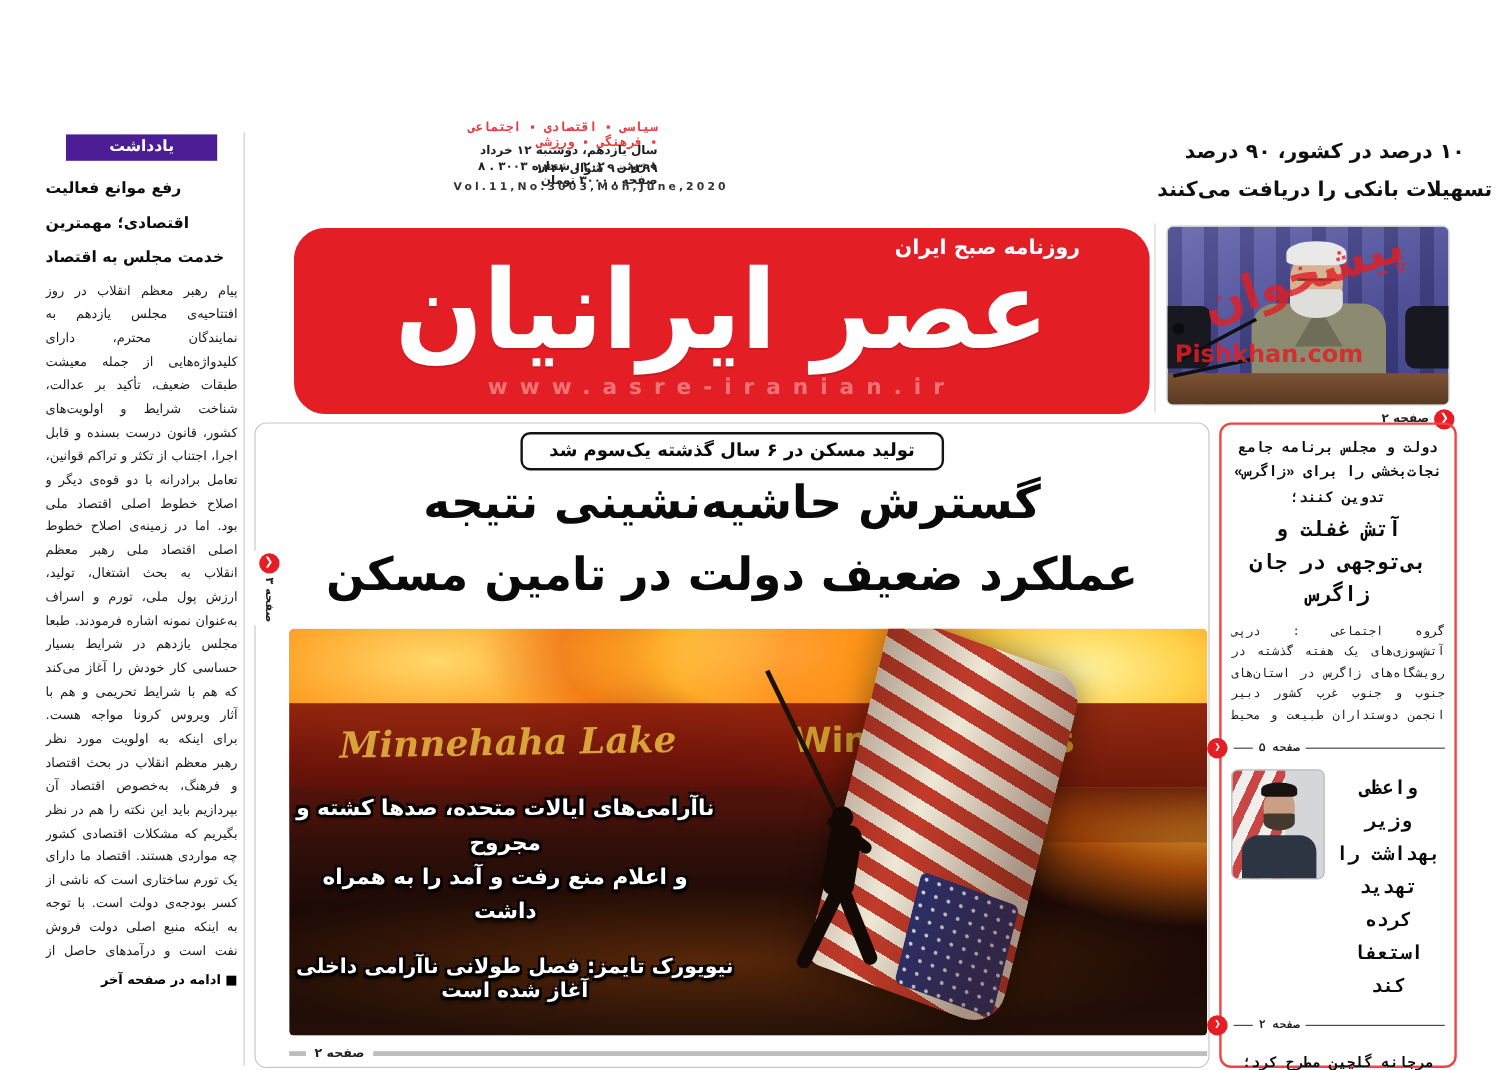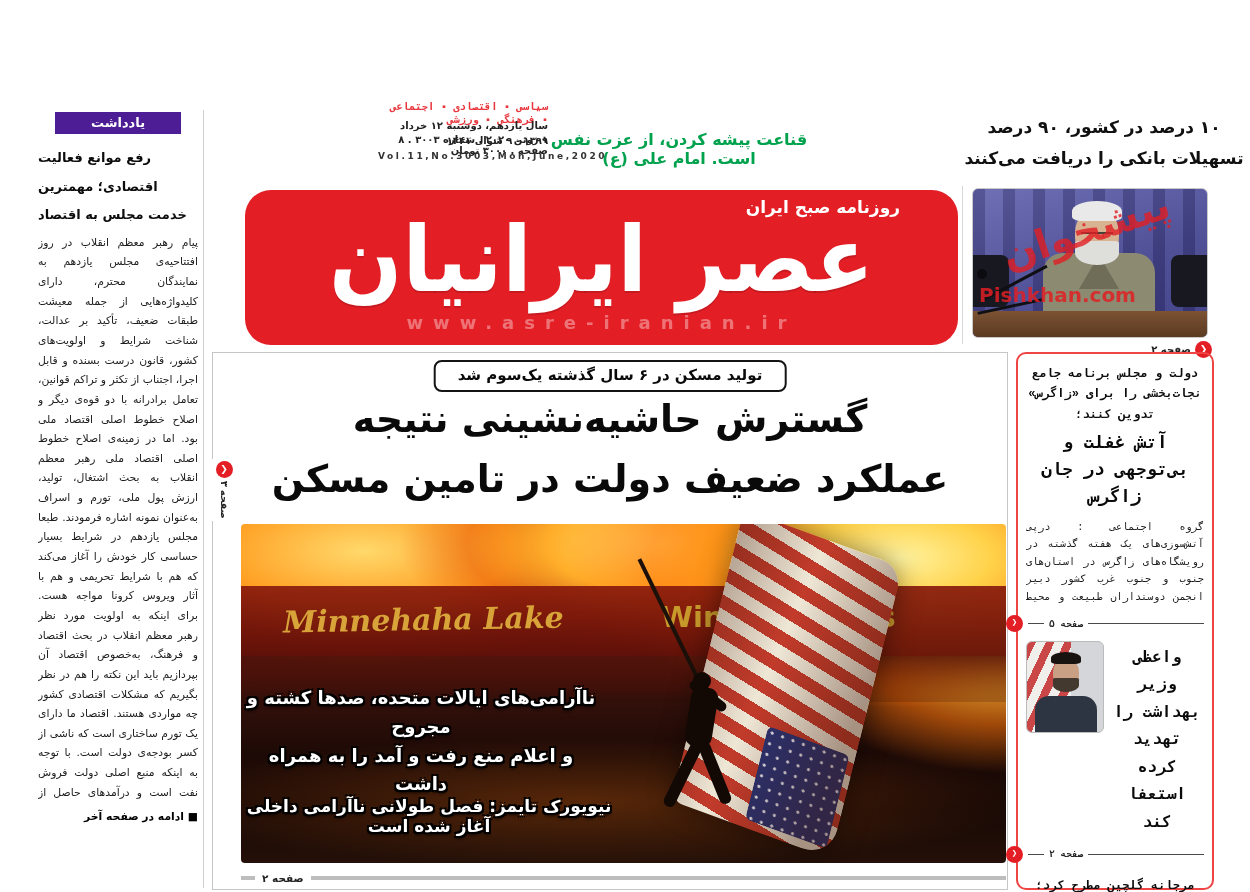--- a/index.html
+++ b/index.html
@@ -49,21 +49,21 @@
 
   
   .note-col { position:absolute; left:38px; top:112px; width:160px; direction:rtl; }
   .note-badge { width:126px; margin:0 auto; background:#4c1d95; color:#fff; text-align:center; font-size:13px; font-weight:900; padding:3px 0 4px; }
   .note-title { margin-top:10px; text-align:left; font-size:13px; font-weight:900; line-height:2.2; color:#0d0d0d; }
   .note-author { margin-top:6px; font-size:11px; font-weight:bold; text-align:right; line-height:1.9; color:#111; }
   .note-body { margin-top:3px; font-size:10.8px; line-height:1.82; text-align:justify; color:#1c1c1c; height:572px; overflow:hidden; }
   .note-cont { margin-top:5px; font-size:10.8px; font-weight:900; color:#000; }
 
   
-  .main-box { position:absolute; left:212px; top:352px; width:796px; height:538px; border:1px solid #c6c6c6; border-radius:0; }
+  .main-box { position:absolute; left:212px; top:352px; width:796px; height:538px; border:1px solid #c6c6c6; border-radius:10px; }
   .kicker-box { position:absolute; top:7px; left:50%; transform:translateX(-50%); border:2px solid #141414; border-radius:8px; padding:4px 22px 6px; font-size:15px; font-weight:900; white-space:nowrap; direction:rtl; color:#0a0a0a; }
   .lead-h { position:absolute; left:0; right:0; text-align:center; font-weight:900; color:#0a0a0a; letter-spacing:-1px; font-size:38px; direction:rtl; }
   .lead-h1 { top:44px; }
   .lead-h2 { top:104px; }
   .lead-pageref { position:absolute; left:211px; top:459px; width:26px; display:flex; flex-direction:column; align-items:center; gap:3px; background:#fff; padding:2px 0; }
   .vref { writing-mode:vertical-rl; font-size:9.5px; font-weight:bold; color:#222; }
 
   
   .photo { position:absolute; left:28px; top:171px; width:765px; height:339px; border-radius:4px; overflow:hidden; direction:ltr;
     background:
@@ -83,21 +83,21 @@
   .flag-canton { position:absolute; right:6px; bottom:8px; width:86px; height:96px; background:#2a3272; border-radius:6px; background-image:radial-gradient(circle, #e8e8f2 1.3px, rgba(0,0,0,0) 1.8px); background-size:11px 11px; }
   .flag-shade { position:absolute; inset:0; background:linear-gradient(100deg, rgba(60,20,5,0.35), rgba(0,0,0,0) 40%, rgba(60,20,5,0.4) 85%); }
   .pole { position:absolute; left:470px; top:18px; width:4px; height:168px; background:#1c110a; transform:rotate(-26deg); transform-origin:bottom center; }
   .runner-head { position:absolute; left:452px; top:148px; width:18px; height:18px; background:#120905; border-radius:50%; }
   .runner-body { position:absolute; left:447px; top:163px; width:27px; height:60px; background:#120905; border-radius:10px; transform:rotate(9deg); }
   .runner-arm { position:absolute; left:462px; top:150px; width:10px; height:44px; background:#120905; border-radius:5px; transform:rotate(-52deg); }
   .runner-leg1 { position:absolute; left:436px; top:214px; width:12px; height:72px; background:#120905; border-radius:6px; transform:rotate(26deg); }
   .runner-leg2 { position:absolute; left:468px; top:216px; width:12px; height:66px; background:#120905; border-radius:6px; transform:rotate(-22deg); }
 
   .cap { position:absolute; color:#fff; font-weight:900; direction:rtl; text-shadow:-2px -2px 0 #000, 2px -2px 0 #000, -2px 2px 0 #000, 2px 2px 0 #000, 0 3px 3px rgba(0,0,0,0.8); }
-  .cap-top { left:4px; top:136px; width:352px; text-align:center; font-size:18px; line-height:1.6;margin-top:24px; }
+  .cap-top { left:4px; top:136px; width:352px; text-align:center; font-size:18px; line-height:1.6; }
   .cap-head { left:0; top:206px; width:408px; text-align:center; font-size:38px; letter-spacing:-1px; }
   .cap-sub { left:4px; top:272px; width:368px; text-align:center; font-size:17px; }
 
   .photo-rule { position:absolute; left:28px; top:519px; width:765px; display:flex; align-items:center; gap:7px; }
   .photo-rule .seg { height:4px; background:#bdbdbd; }
   .photo-rule .seg.s1 { width:14px; }
   .photo-rule .seg.s2 { flex:1; }
   .photo-rule .ref-txt { font-size:10.5px; }
 
   
@@ -123,21 +123,20 @@
 </style>
 </head>
 <body>
 
 <div class="page">
 
   <div class="hd-cats rtl">سیاسی ▪ اقتصادی ▪ اجتماعی ▪ فرهنگی ▪ ورزشی</div>
   <div class="hd-date1 rtl">سال یازدهم، دوشنبه ۱۲ خرداد ۱۳۹۹ - ۹ شوال ۱۴۴۱</div>
   <div class="hd-date2 rtl">۱ ژوئن ۲۰۲۰ . شماره ۳۰۰۳ . ۸ صفحه . ۳۰۰۰ تومان</div>
   <div class="hd-date-en ltr">Vol.11,No.3003,Mon,June,2020</div>
-  <div class="hd-quote rtl">قناعت پیشه کردن، از عزت نفس است. امام علی (ع)</div>
 
   <div class="vr1"></div>
   <div class="vr2"></div>
 
   <div class="logo-box">
     <div class="logo-tagline">روزنامه صبح ایران</div>
     <div class="logo-name">عصر ایرانیان</div>
     <div class="logo-url">www.asre-iranian.ir</div>
   </div>
 

